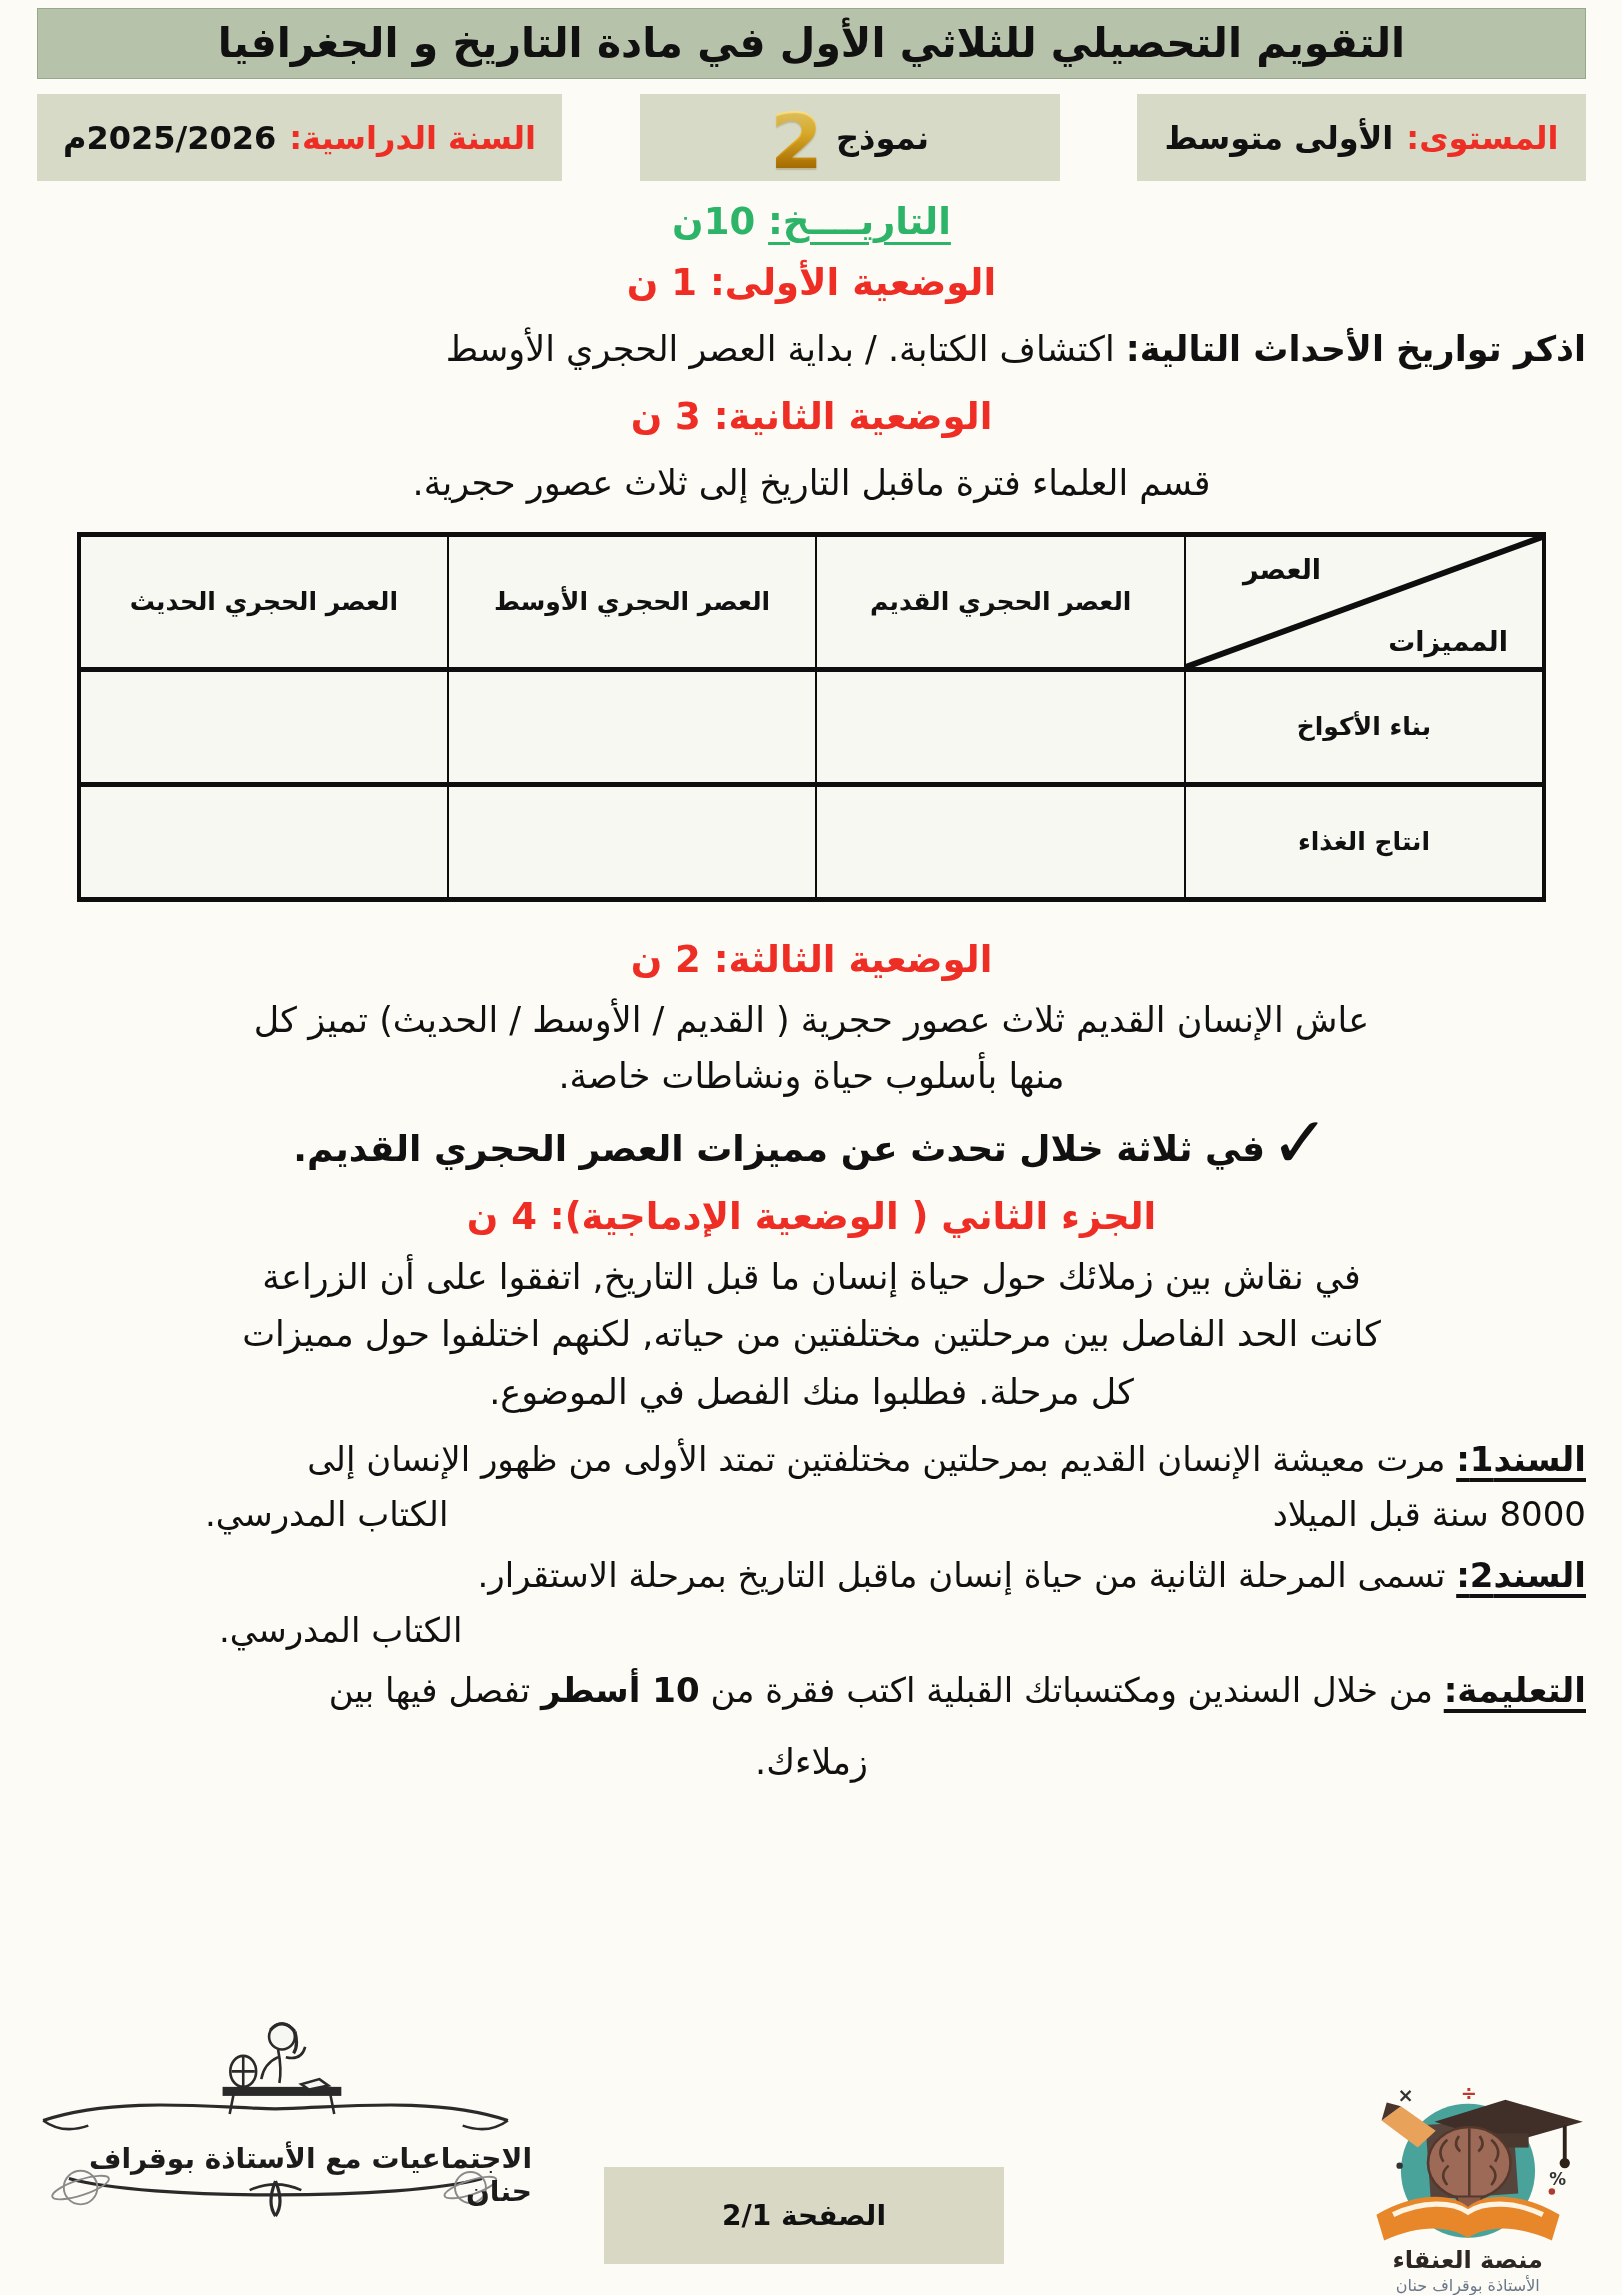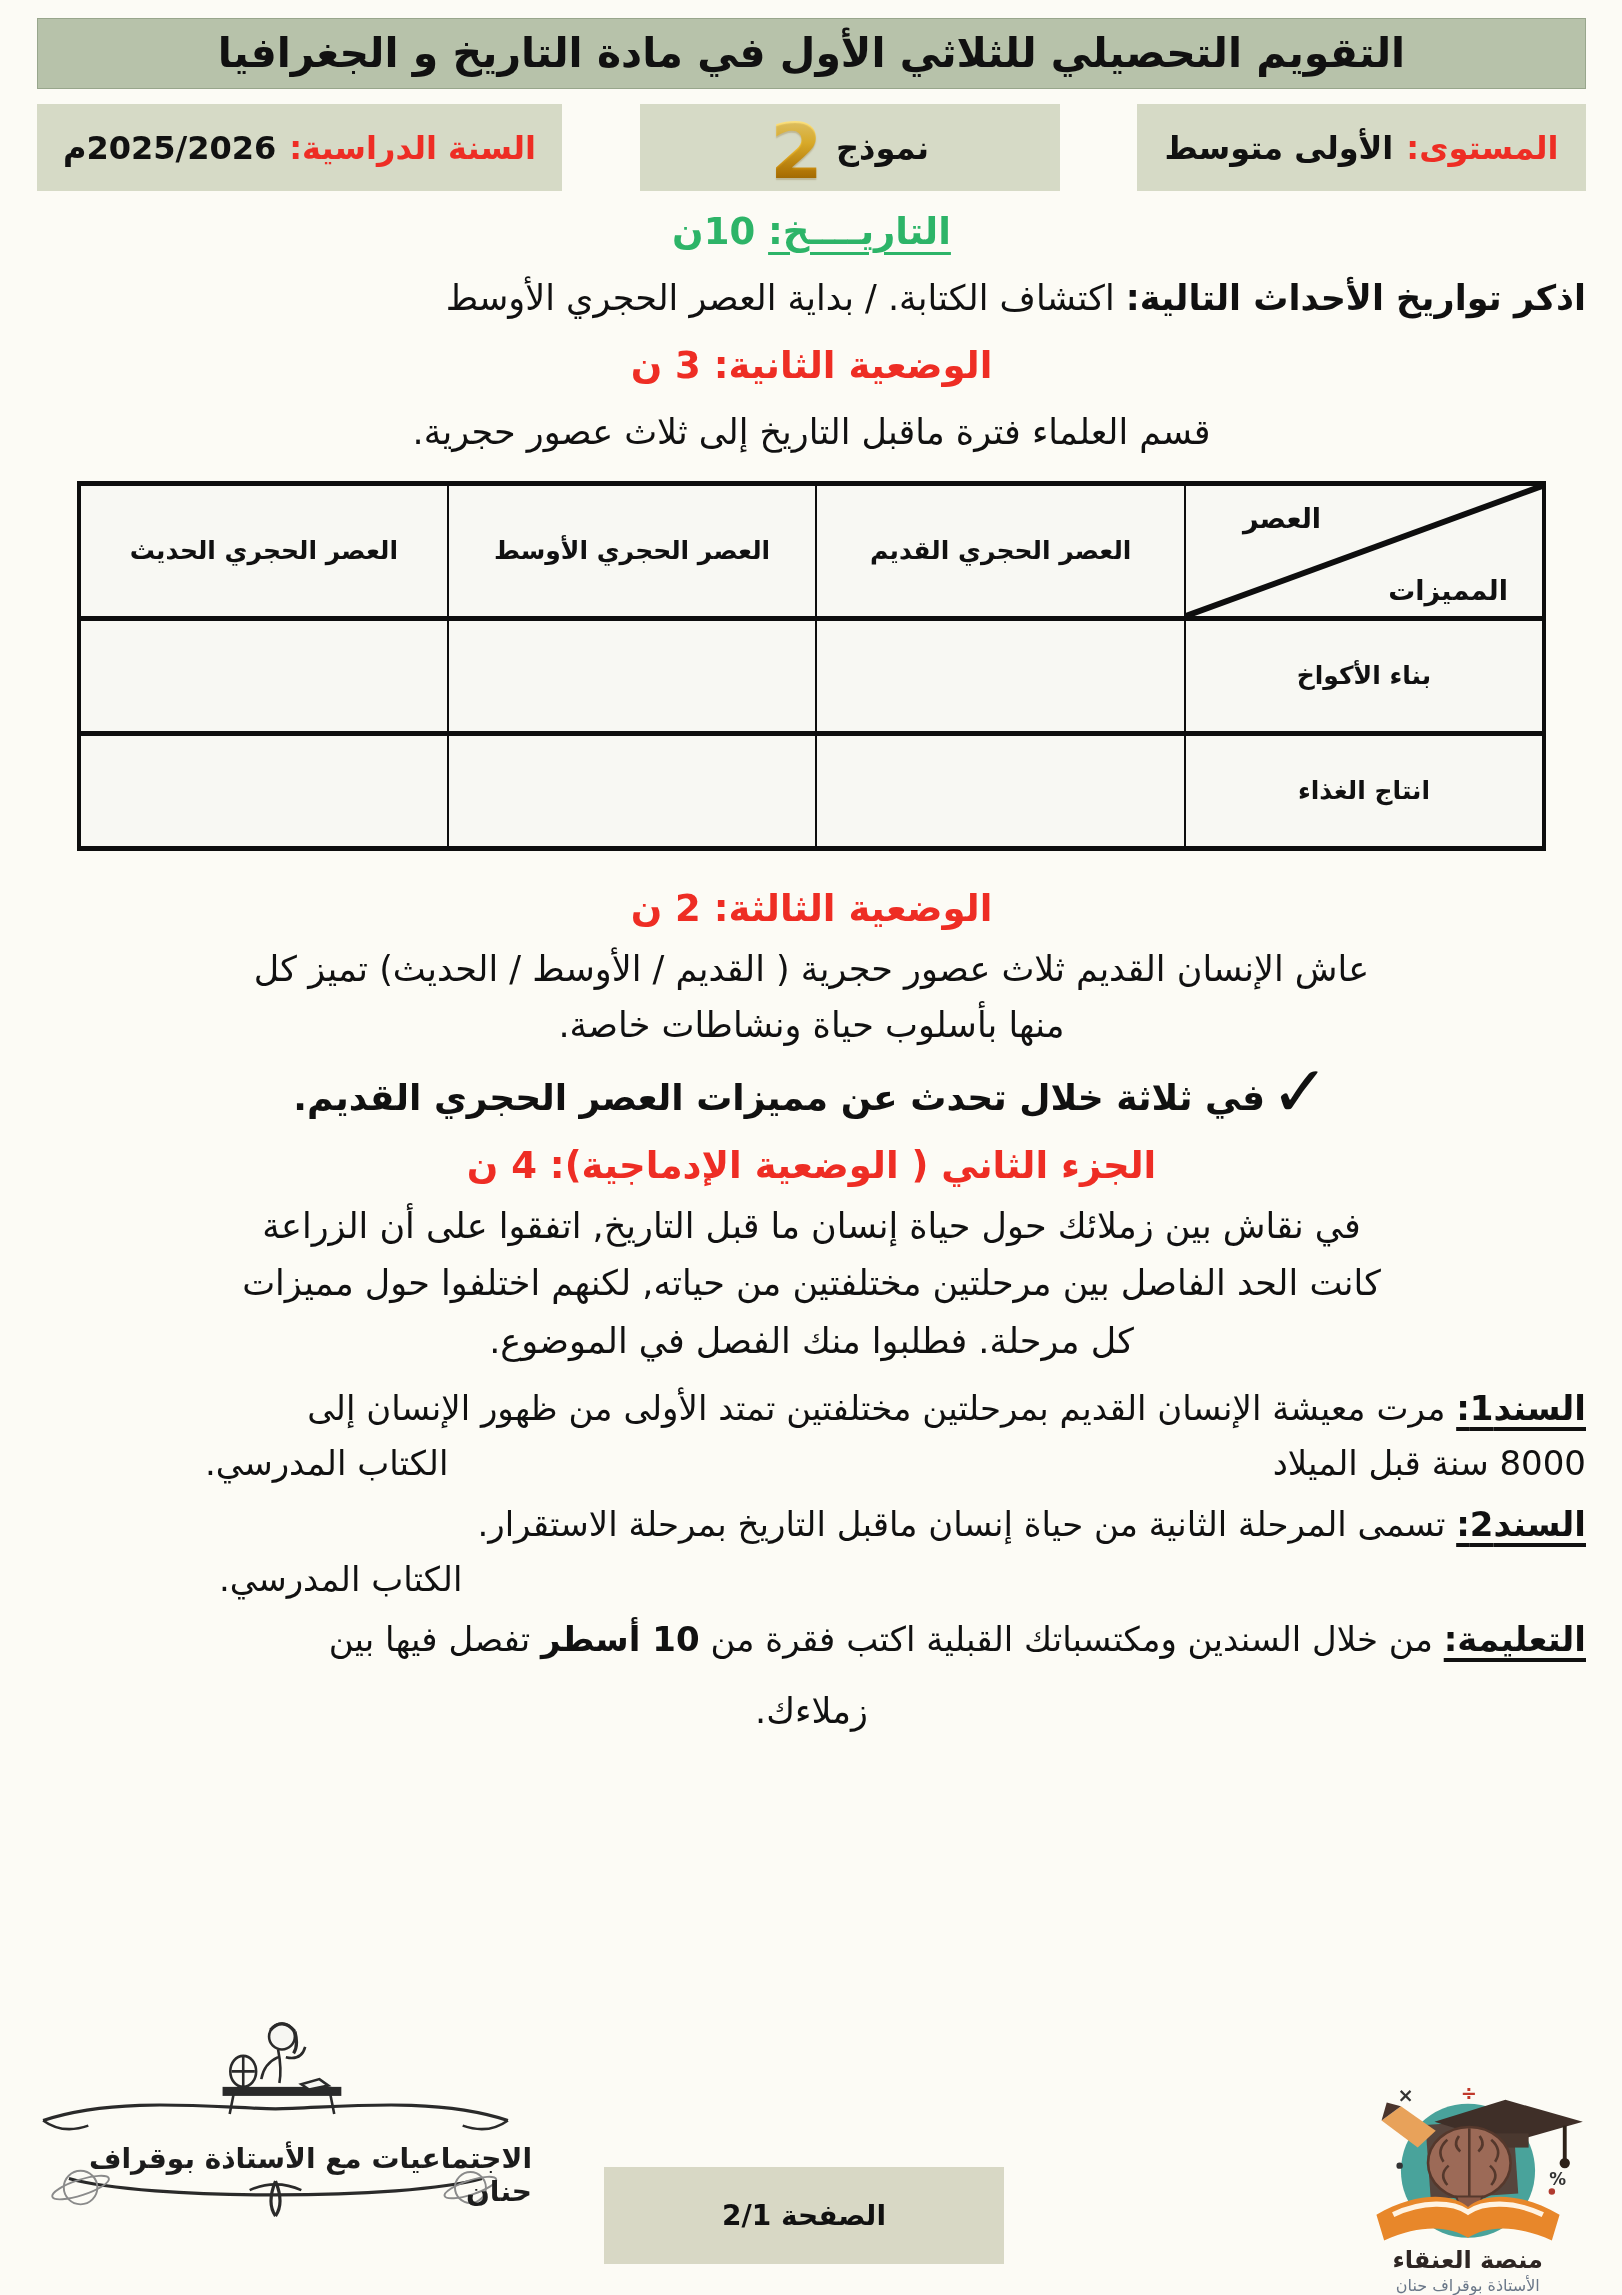--- a/index.html
+++ b/index.html
@@ -1,21 +1,21 @@
 <!DOCTYPE html>
 <html lang="ar" dir="rtl" style="font-size:10.3px"><head>
 <meta charset="utf-8">
 <style>
   html,body{margin:0;padding:0}
   body{
     width:1623px;height:2295px;overflow:hidden;position:relative;
     background:#fcfbf5;color:#111;
     font-family:"DejaVu Sans",sans-serif;direction:rtl;
   }
-  .page{box-sizing:border-box;padding:18px 37px 0;}
+  .page{box-sizing:border-box;padding:8px 37px 0;}
 
   
   .band{
     background:#b7c2aa;border:0.6px solid #98a68c;
     text-align:center;font-weight:bold;font-size:41px;
     padding:10.3px 6.5px;letter-spacing:0;
   }
   .boxrow{display:flex;justify-content:space-between;align-items:stretch;margin-top:15.5px;}
   .hbox{
     background:#d6dac6;box-sizing:border-box;
@@ -114,20 +114,21 @@
       <span class="red">السنة الدراسية:</span>
       <span>2025/2026م</span>
     </div>
   </div>
 
   <div class="green-h">
     <span class="u">التاريــــخ:</span>
     <span>10ن</span>
   </div>
 
+  <div class="red-h">الوضعية الأولى: 1 ن</div>
   <div class="qline">
     <b>اذكر تواريخ الأحداث التالية:</b><span> اكتشاف الكتابة. /   بداية العصر الحجري الأوسط</span>
   </div>
 
   <div class="red-h">الوضعية الثانية: 3 ن</div>
   <div class="qline center">قسم العلماء فترة ماقبل التاريخ إلى ثلاث عصور حجرية.</div>
 
   <table class="qtable">
     <tbody>
         <tr>

